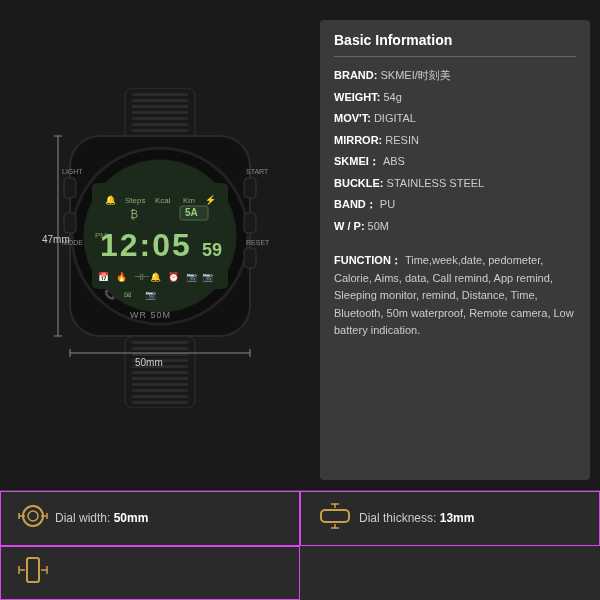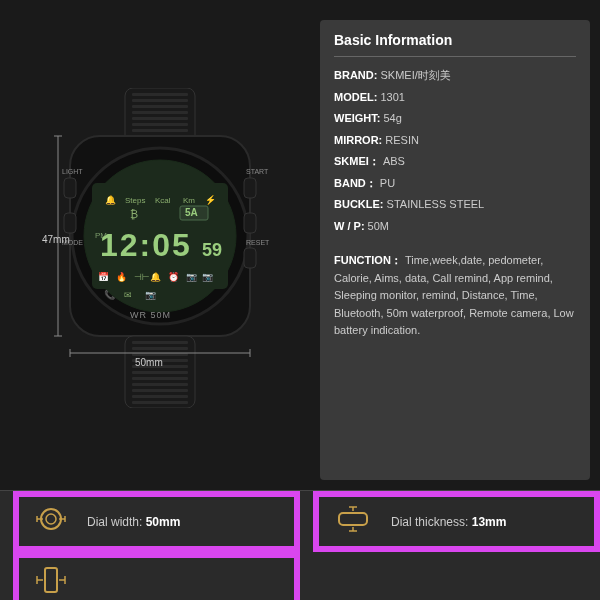--- a/index.html
+++ b/index.html
@@ -83,23 +83,22 @@
       display: grid;
       grid-template-columns: 1fr 1fr;
       grid-template-rows: 1fr 1fr;
       height: 110px;
     }
 
     .spec-cell {
       display: flex;
       align-items: center;
       padding: 8px 16px;
-      border: 6px solid #d946ef;
-      gap: 20px;
-      margin-left: 13px;
+      border: 1px solid #d946ef;
+      gap: 6px;
     }
 
     .spec-icon {
       color: #c8a04a;
       font-size: 20px;
       min-width: 30px;
       text-align: center;
     }
 
     .spec-text {
@@ -213,42 +212,42 @@
     </div>
 
     <div class="info-panel">
       <div class="info-panel-title">Basic Information</div>
 
       <div class="info-row">
         <span class="info-label">BRAND: </span>
         <span class="info-value">SKMEI/时刻美</span>
       </div>
       <div class="info-row">
-        <span class="info-label">MODEL: </span>
-        <span class="info-value">1301</span>
-      </div>
-      <div class="info-row">
         <span class="info-label">WEIGHT: </span>
         <span class="info-value">54g</span>
       </div>
       <div class="info-row">
+        <span class="info-label">MOV'T: </span>
+        <span class="info-value">DIGITAL</span>
+      </div>
+      <div class="info-row">
         <span class="info-label">MIRROR: </span>
         <span class="info-value">RESIN</span>
       </div>
       <div class="info-row">
         <span class="info-label">SKMEI： </span>
         <span class="info-value">ABS</span>
       </div>
       <div class="info-row">
+        <span class="info-label">BUCKLE: </span>
+        <span class="info-value">STAINLESS STEEL</span>
+      </div>
+      <div class="info-row">
         <span class="info-label">BAND： </span>
         <span class="info-value">PU</span>
-      </div>
-      <div class="info-row">
-        <span class="info-label">BUCKLE: </span>
-        <span class="info-value">STAINLESS STEEL</span>
       </div>
       <div class="info-row">
         <span class="info-label">W / P: </span>
         <span class="info-value">50M</span>
       </div>
       <div class="info-row info-function">
         <span class="info-label">FUNCTION： </span>
         <span class="info-value">Time,week,date, pedometer, Calorie, Aims, data, Call remind, App remind, Sleeping monitor, remind, Distance, Time, Bluetooth, 50m waterproof, Remote camera, Low battery indication.</span>
       </div>
     </div>

